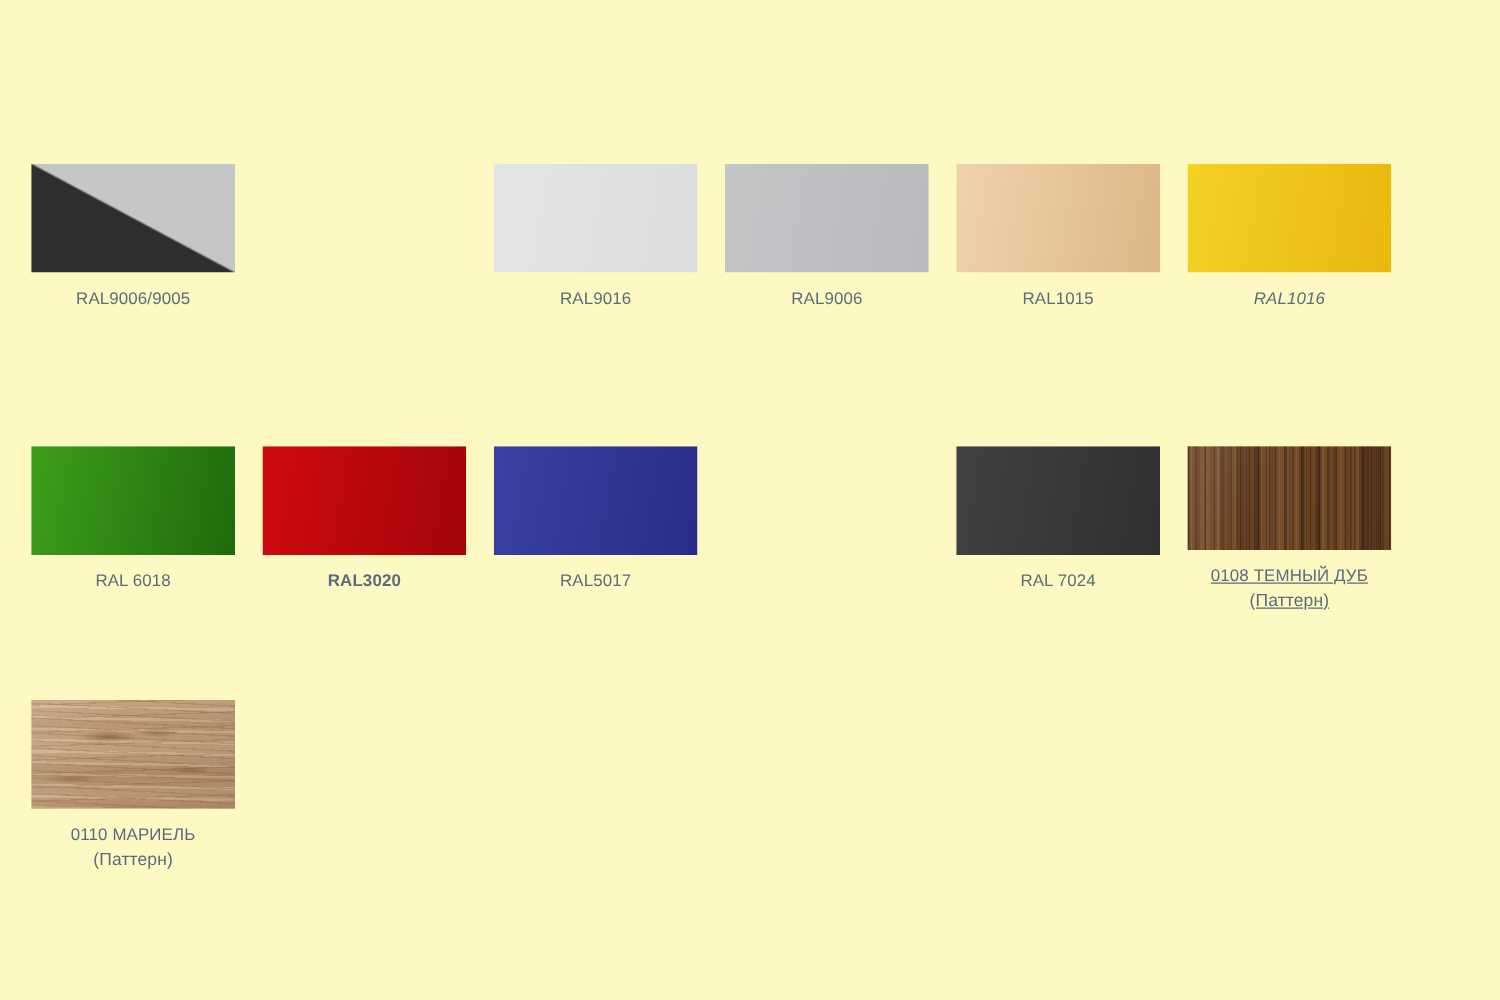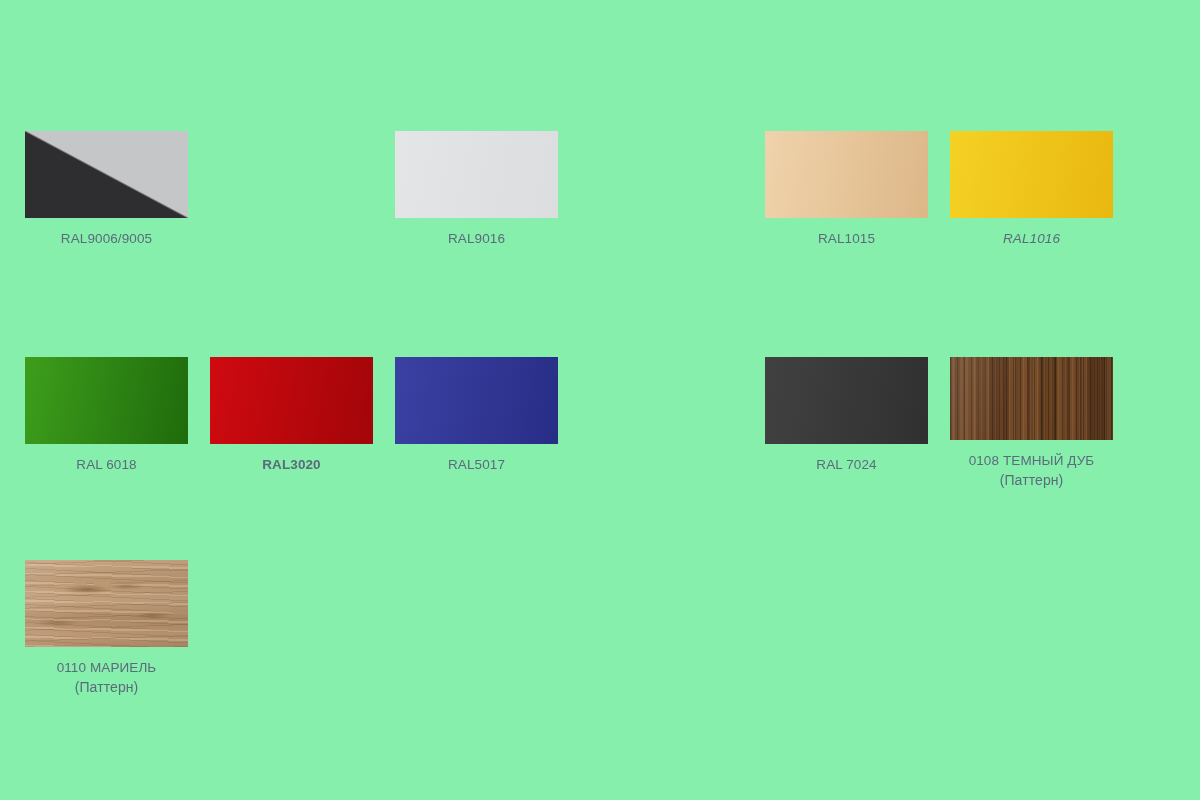--- a/index.html
+++ b/index.html
@@ -101,32 +101,38 @@
   .wood-sheen {
     position: absolute; inset: 0;
     background: linear-gradient(105deg,
       rgba(255,255,255,0.10) 0%, rgba(255,255,255,0.00) 38%,
       rgba(0,0,0,0.06) 100%);
   }
 </style>
 </head>
 <body>
 
-<div id="swatch-board" style="background: #86efac;">
+<div id="swatch-board" style="background: #fef9c3;">
     <div class="swatch-cell" style="left: 25px; top: 131px;">
       <div class="swatch-chip">
         <div class="fin-diagonal" style="background: linear-gradient(to right top, rgb(46, 46, 48) 0%, rgb(46, 46, 48) calc(50% - 1px), rgb(196, 198, 200) calc(50% + 1px), rgb(196, 198, 200) 100%);"></div>
       </div>
       <div class="swatch-label" style="color: rgb(91, 107, 124);"><span>RAL9006/9005</span></div>
     </div>
     <div class="swatch-cell" style="left: 395px; top: 131px;">
       <div class="swatch-chip">
         <div class="fin-solid" style="background: linear-gradient(100deg, rgb(228, 229, 230) 0%, rgb(220, 221, 223) 100%);"></div>
       </div>
       <div class="swatch-label" style="color: rgb(91, 107, 124);"><span>RAL9016</span></div>
+    </div>
+    <div class="swatch-cell" style="left: 580px; top: 131px;">
+      <div class="swatch-chip">
+        <div class="fin-solid" style="background: linear-gradient(100deg, rgb(195, 197, 199) 0%, rgb(184, 186, 189) 100%);"></div>
+      </div>
+      <div class="swatch-label" style="color: rgb(91, 107, 124);"><span>RAL9006</span></div>
     </div>
     <div class="swatch-cell" style="left: 765px; top: 131px;">
       <div class="swatch-chip">
         <div class="fin-solid" style="background: linear-gradient(100deg, rgb(240, 211, 171) 0%, rgb(220, 183, 136) 100%);"></div>
       </div>
       <div class="swatch-label" style="color: rgb(91, 107, 124);"><span>RAL1015</span></div>
     </div>
     <div class="swatch-cell" style="left: 950px; top: 131px;">
       <div class="swatch-chip">
         <div class="fin-solid" style="background: linear-gradient(100deg, rgb(245, 209, 37) 0%, rgb(233, 184, 16) 100%);"></div>
@@ -157,21 +163,21 @@
       </div>
       <div class="swatch-label" style="color: rgb(91, 107, 124);"><span>RAL 7024</span></div>
     </div>
     <div class="swatch-cell" style="left: 950px; top: 357px;">
       <div class="swatch-chip short">
         <div class="fin-wood">
           <div class="wood-dark-base"></div>
           <div class="wood-sheen"></div>
         </div>
       </div>
-      <div class="swatch-label" style="color: rgb(91, 107, 124);"><span>0108 ТЕМНЫЙ ДУБ</span><span class="sub">(Паттерн)</span></div>
+      <div class="swatch-label" style="color: rgb(91, 107, 124); text-decoration: underline;"><span>0108 ТЕМНЫЙ ДУБ</span><span class="sub">(Паттерн)</span></div>
     </div>
     <div class="swatch-cell" style="left: 25px; top: 560px;">
       <div class="swatch-chip">
         <div class="fin-wood">
           <div class="wood-light-base"></div>
           <div class="wood-sheen"></div>
         </div>
       </div>
       <div class="swatch-label" style="color: rgb(91, 107, 124);"><span>0110 МАРИЕЛЬ</span><span class="sub">(Паттерн)</span></div>
     </div>

